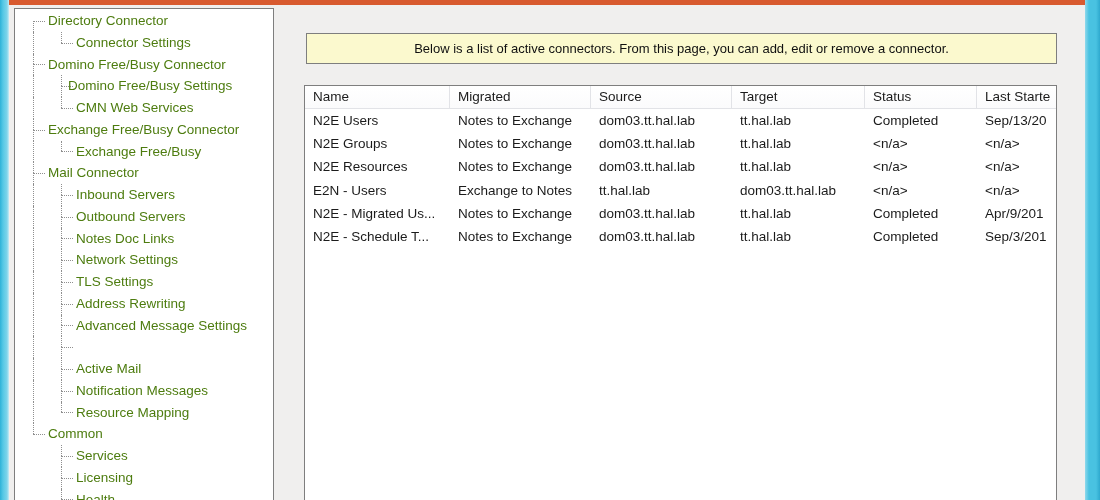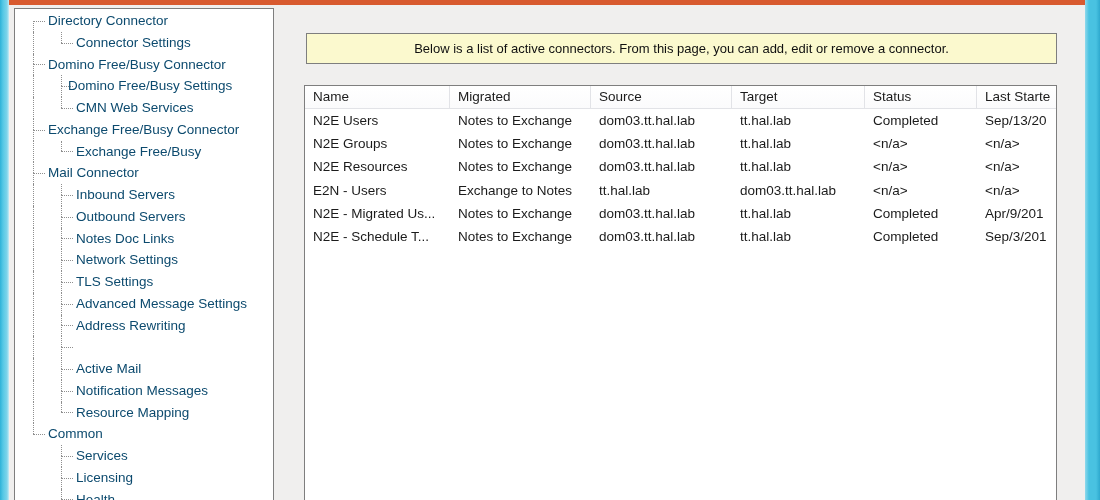--- a/index.html
+++ b/index.html
@@ -14,21 +14,21 @@
   .left-stripe{position:absolute;left:0;top:0;width:9px;height:500px;z-index:2;
     background:linear-gradient(to right,#2EB2D8 0px,#55C8E5 3px,#7ED4EA 7px,#C8ECF6 9px);}
   .right-stripe{position:absolute;right:0;top:0;width:15px;height:500px;z-index:2;
     background:linear-gradient(to right,#8FD9EC 0px,#49C2E1 4px,#49C2E1 11px,#2EA9CE 15px);}
   
   .tree-panel{
     position:absolute;left:14px;top:8px;width:260px;height:498px;
     box-sizing:border-box;border:1px solid #7E7E7E;background:#FFFFFF;
     overflow:hidden;padding-top:1px;
   }
-  .tree-row{position:relative;height:21.75px;line-height:21.75px;font-size:13.5px;color:#0c4a6e;white-space:nowrap;cursor:default;}
+  .tree-row{position:relative;height:21.75px;line-height:21.75px;font-size:13.5px;color:#4d7c0f;white-space:nowrap;cursor:default;}
   .tree-label{position:absolute;top:0;}
   .guide-v{position:absolute;width:0;border-left:1px dotted #8F8F8F;}
   .guide-h{position:absolute;height:0;border-top:1px dotted #8F8F8F;}
   
   .banner{
     position:absolute;left:306px;top:33px;width:751px;height:31px;box-sizing:border-box;
     background:var(--banner,#FBF9CE);border:1px solid #7E7E7E;
     display:flex;align-items:center;justify-content:center;
     font-size:13px;color:#101010;
   }
@@ -140,28 +140,28 @@
         <div class="guide-v" style="left: 46px; top: 0px; height: 10.875px;"></div>
         <div class="guide-v" style="left: 46px; top: 10.875px; height: 10.875px;"></div>
         <div class="guide-h" style="left: 46px; top: 10.875px; width: 12px;"></div>
         <span class="tree-label" style="left: 61px;">TLS Settings</span>
       </div>
       <div class="tree-row">
         <div class="guide-v" style="left: 18px; top: 0px; height: 21.75px;"></div>
         <div class="guide-v" style="left: 46px; top: 0px; height: 10.875px;"></div>
         <div class="guide-v" style="left: 46px; top: 10.875px; height: 10.875px;"></div>
         <div class="guide-h" style="left: 46px; top: 10.875px; width: 12px;"></div>
+        <span class="tree-label" style="left: 61px;">Address Rewriting</span>
+      </div>
+      <div class="tree-row">
+        <div class="guide-v" style="left: 18px; top: 0px; height: 21.75px;"></div>
+        <div class="guide-v" style="left: 46px; top: 0px; height: 10.875px;"></div>
+        <div class="guide-v" style="left: 46px; top: 10.875px; height: 10.875px;"></div>
+        <div class="guide-h" style="left: 46px; top: 10.875px; width: 12px;"></div>
         <span class="tree-label" style="left: 61px;">Advanced Message Settings</span>
-      </div>
-      <div class="tree-row">
-        <div class="guide-v" style="left: 18px; top: 0px; height: 21.75px;"></div>
-        <div class="guide-v" style="left: 46px; top: 0px; height: 10.875px;"></div>
-        <div class="guide-v" style="left: 46px; top: 10.875px; height: 10.875px;"></div>
-        <div class="guide-h" style="left: 46px; top: 10.875px; width: 12px;"></div>
-        <span class="tree-label" style="left: 61px;">Address Rewriting</span>
       </div>
       <div class="tree-row">
         <div class="guide-v" style="left: 18px; top: 0px; height: 21.75px;"></div>
         <div class="guide-v" style="left: 46px; top: 0px; height: 10.875px;"></div>
         <div class="guide-v" style="left: 46px; top: 10.875px; height: 10.875px;"></div>
         <div class="guide-h" style="left: 46px; top: 10.875px; width: 12px;"></div>
       </div>
       <div class="tree-row">
         <div class="guide-v" style="left: 18px; top: 0px; height: 21.75px;"></div>
         <div class="guide-v" style="left: 46px; top: 0px; height: 10.875px;"></div>

